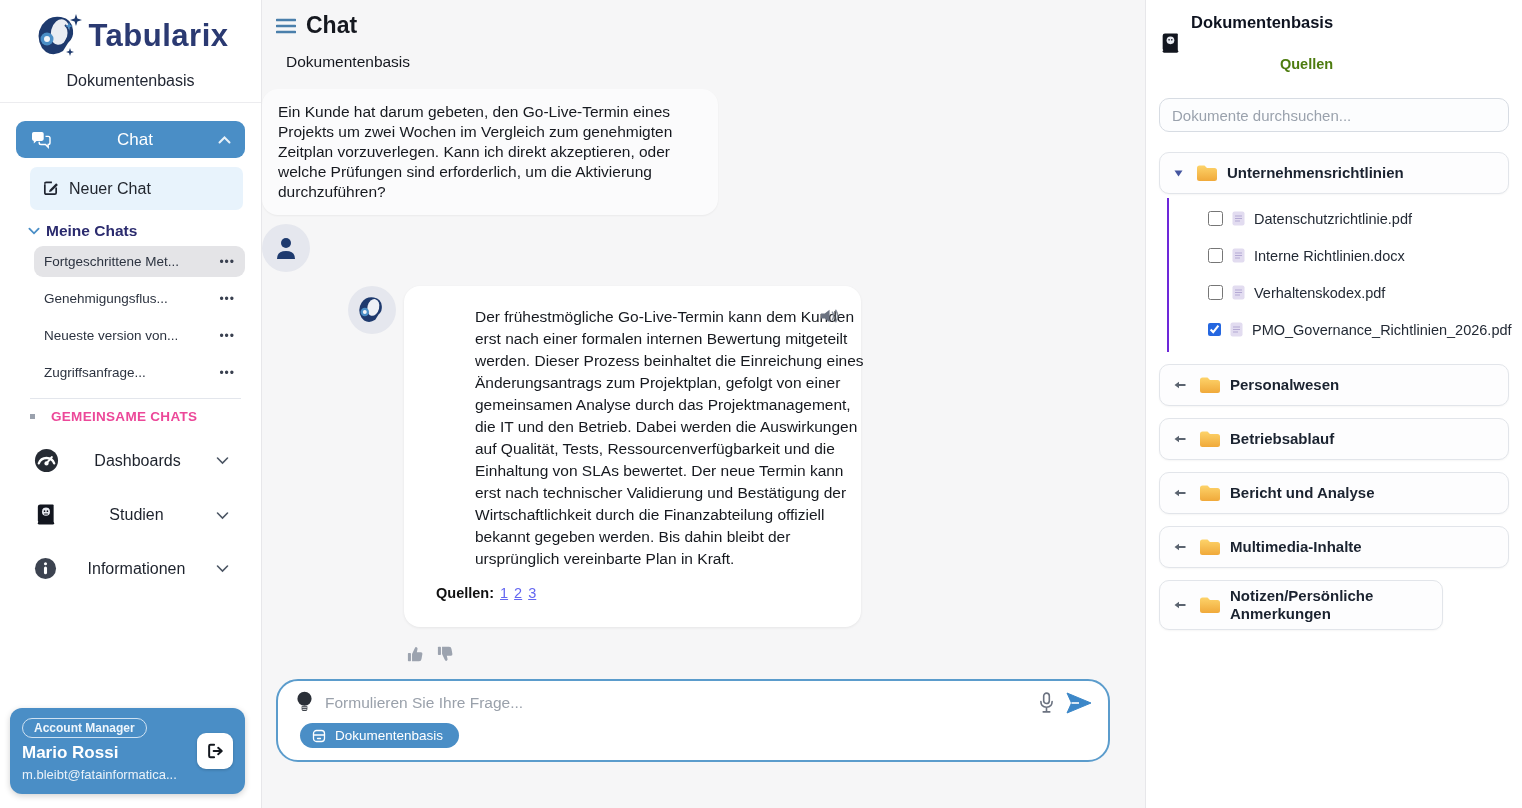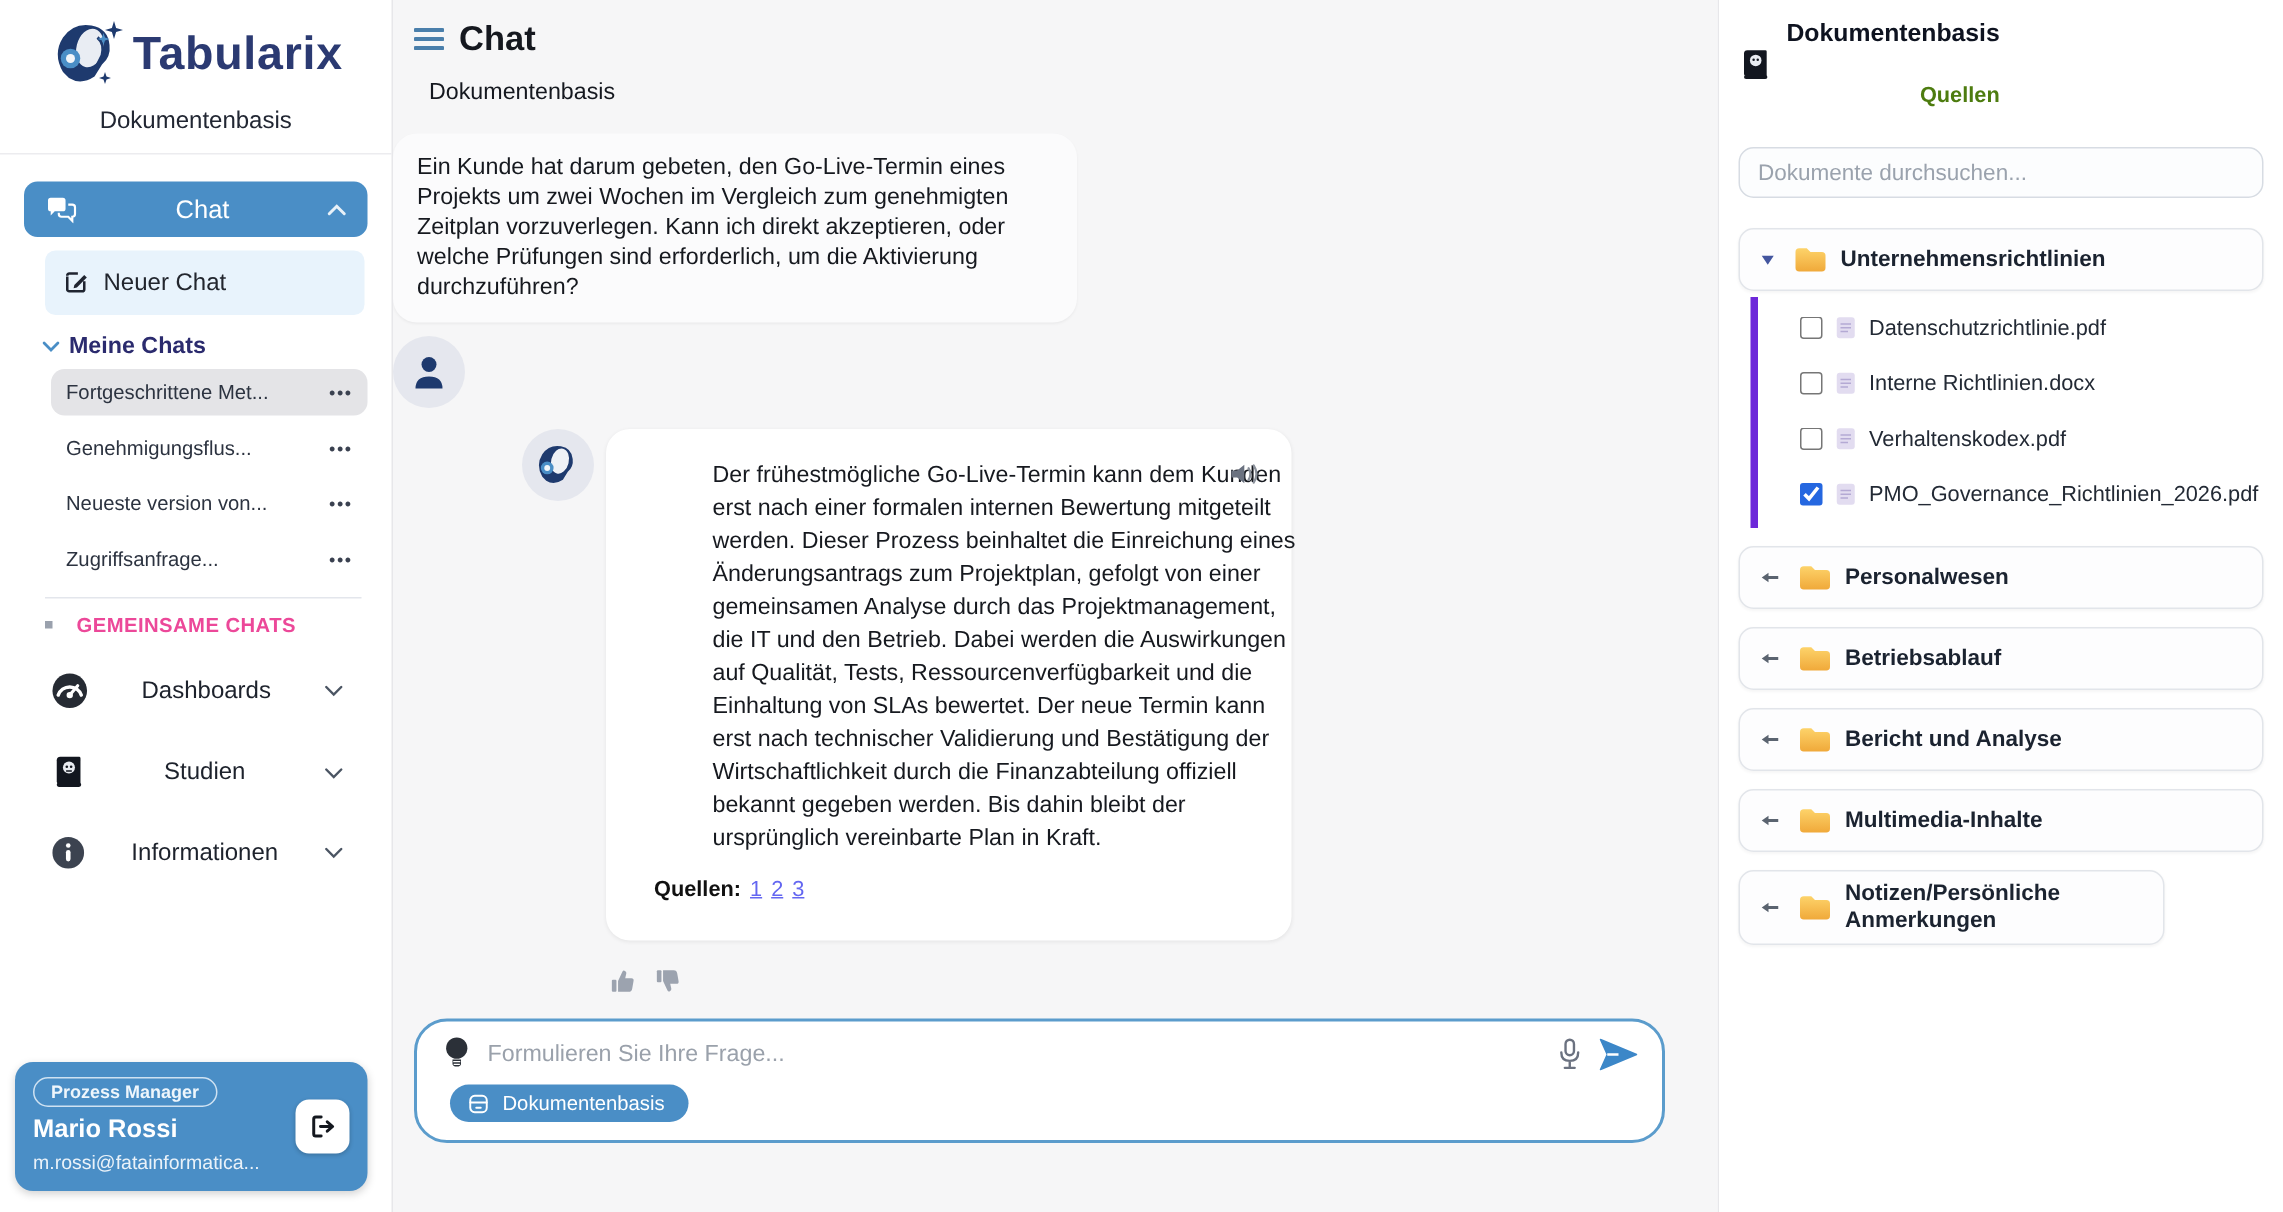--- a/index.html
+++ b/index.html
@@ -58,21 +58,21 @@
 
   
   .docs-panel { width:377px; min-width:377px; background:#fff; border-left:1px solid #e7e7ea; padding:13px 13px 0; }
   .docs-hdr { display:flex; gap:10px; }
   .docs-title { font-size:16.5px; font-weight:bold; color:#0e1320; }
   .docs-sub { margin-top:24px; font-size:14.5px; font-weight:bold; color:#4d7c0f;text-align:right; }
   .doc-search { margin-top:26px; width:100%; height:34px; border:1px solid #d7dce3; border-radius:10px; background:#fcfdfe; padding:0 12px; font-size:15px; color:#333; outline:none; font-family:"Liberation Sans",sans-serif; }
   .doc-search::placeholder { color:#9aa2ad; }
   .folder-box { margin-top:20px; border:1px solid #e2e5ea; border-radius:10px; background:#fdfdfe; box-shadow:0 1px 2px rgba(0,0,0,.04); display:flex; align-items:center; gap:9px; min-height:42px; padding:6px 10px 6px 12px; cursor:pointer; }
   .folder-name { font-size:15px; font-weight:bold; color:#1b2330; line-height:18px; }
-  .file-tree { margin:4px 0 0 8px; border-left:5px solid #6d28d9; padding:2px 0 4px 28px; }
+  .file-tree { margin:4px 0 0 8px; border-left:2px solid #6d28d9; padding:2px 0 4px 39px; }
   .file-row { display:flex; align-items:center; gap:9px; height:37px; cursor:pointer; }
   .file-row input[type=checkbox] { width:15px; height:15px; accent-color:#2567e0; cursor:pointer; }
   .file-name { font-size:14.5px; color:#232a35; }
   .coll { margin-top:12px; }
 
   
   .ic { display:inline-flex; align-items:center; justify-content:center; }
 </style>
 </head>
 <body>
@@ -205,23 +205,23 @@
         <span class="nav-lbl">Informationen</span>
         <span class="ic">
           <svg width="13" height="9" viewBox="0 0 13 8">
               <path d="M1.5 1.5 L6.5 6.5 L11.5 1.5" fill="none" stroke="#4b5563" stroke-width="1.6" stroke-linecap="round"></path>
             </svg>
         </span>
       </div>
     </div>
 
     <div class="user-card">
-      <span class="role-badge">Prozess Manager</span>
+      <span class="role-badge">Account Manager</span>
       <div class="user-name">Mario Rossi</div>
-      <div class="user-email">m.rossi@fatainformatica...</div>
+      <div class="user-email">m.bleibt@fatainformatica...</div>
       <div class="logout-btn">
         <span class="ic">
           <svg width="18" height="18" viewBox="0 0 20 20">
             <path d="M9 3 H5 q-1.5 0-1.5 1.5 v11 Q3.5 17 5 17 h4" fill="none" stroke="#14181f" stroke-width="2.2" stroke-linecap="round"></path>
             <path d="M8.5 10 h8 M13.5 6.5 L17.5 10 L13.5 13.5" fill="none" stroke="#14181f" stroke-width="2.2" stroke-linecap="round" stroke-linejoin="round"></path>
           </svg>
         </span>
       </div>
     </div>
   </div>

